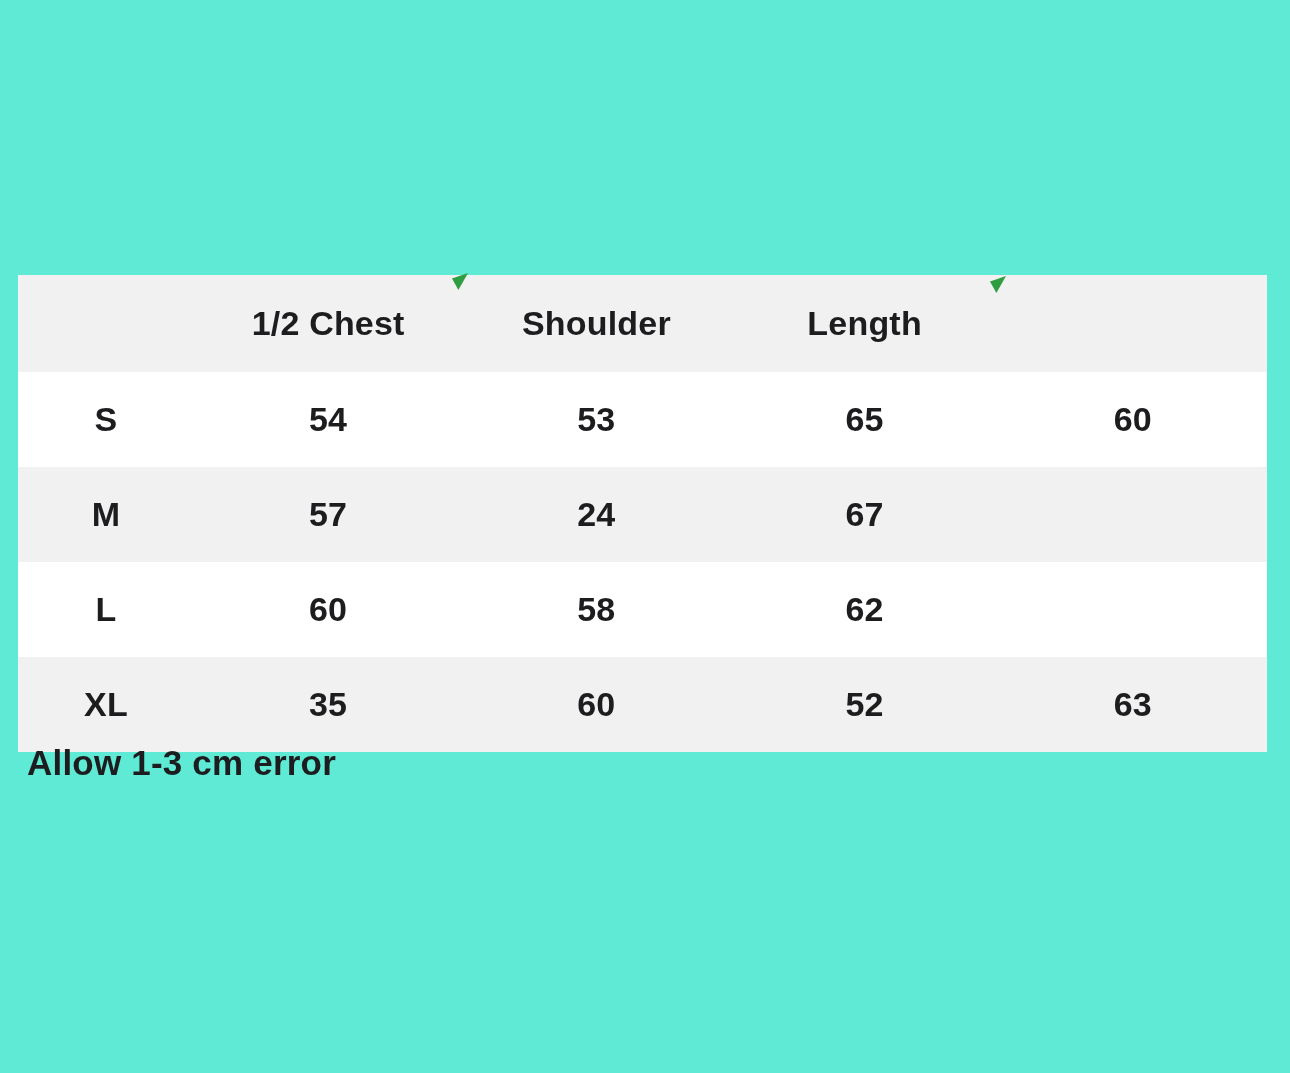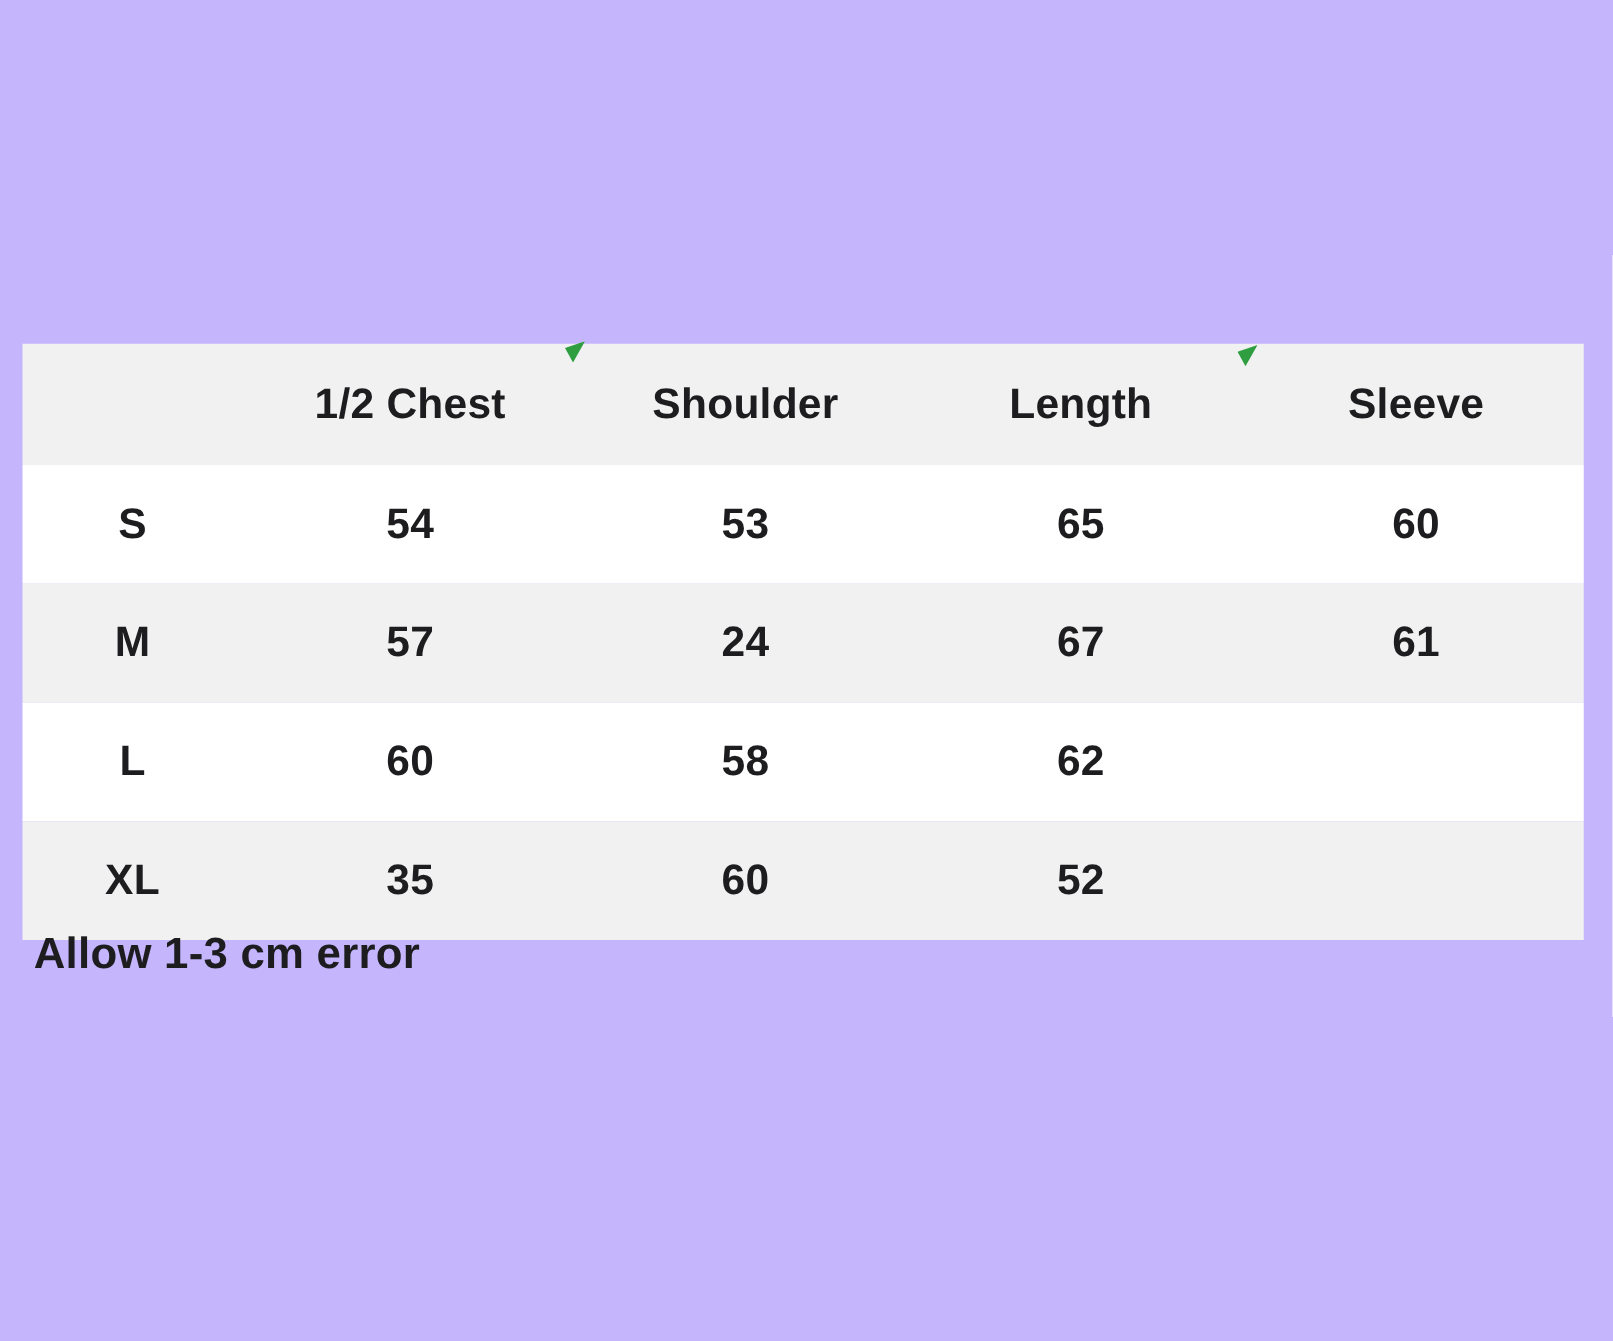--- a/index.html
+++ b/index.html
@@ -5,21 +5,21 @@
   html, body {
     margin: 0;
     padding: 0;
     background: #ffffff;
     font-family: "Liberation Sans", sans-serif;
   }
   .page {
     position: relative;
     width: 1290px;
     height: 1073px;
-    background: #c4b5fd;
+    background: #5eead4;
     overflow: hidden;
   }
   .size-table {
     position: absolute;
     left: 18px;
     top: 275px;
     width: 1249px;
   }
   .trow {
     display: grid;
@@ -63,51 +63,50 @@
 
 <div class="page">
 
   <div class="size-table">
 
     <div class="trow header shaded">
       <div class="cell"></div>
       <div class="cell">1/2 Chest</div>
       <div class="cell">Shoulder</div>
       <div class="cell">Length</div>
-      <div class="cell">Sleeve</div>
     </div>
 
     <div class="trow">
       <div class="cell">S</div>
       <div class="cell">54</div>
       <div class="cell">53</div>
       <div class="cell">65</div>
       <div class="cell">60</div>
     </div>
 
     <div class="trow shaded">
       <div class="cell">M</div>
       <div class="cell">57</div>
       <div class="cell">24</div>
       <div class="cell">67</div>
-      <div class="cell">61</div>
     </div>
 
     <div class="trow">
       <div class="cell">L</div>
       <div class="cell">60</div>
       <div class="cell">58</div>
       <div class="cell">62</div>
     </div>
 
     <div class="trow shaded">
       <div class="cell">XL</div>
       <div class="cell">35</div>
       <div class="cell">60</div>
       <div class="cell">52</div>
+      <div class="cell">63</div>
     </div>
 
   </div>
 
   <span class="marker m1"></span>
   <span class="marker m2"></span>
 
   <div class="note">Allow 1-3 cm error</div>
 
 </div>

